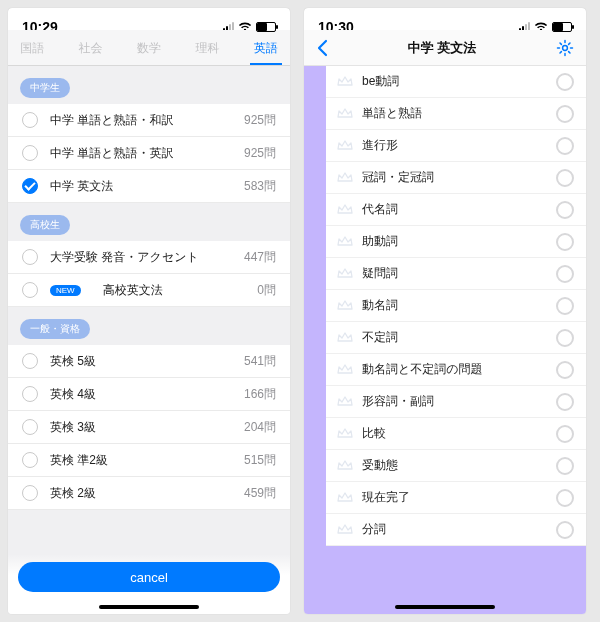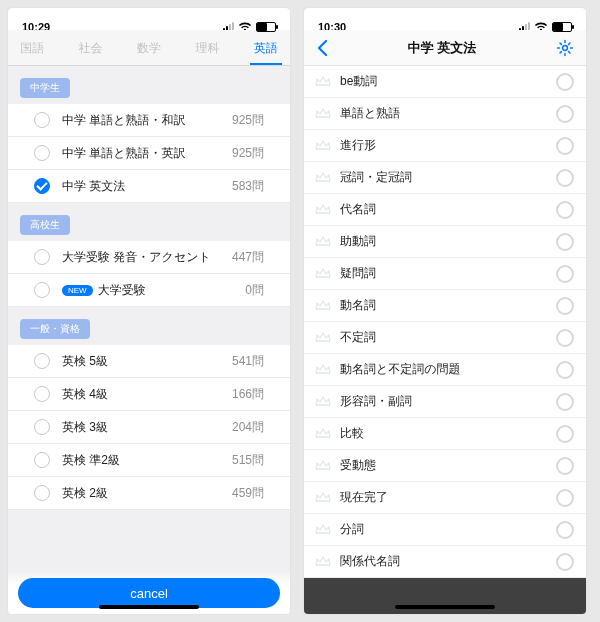--- a/index.html
+++ b/index.html
@@ -23,21 +23,21 @@
     display: flex;
     flex-direction: column;
   }
   
   .status {
     height: 22px;
     display: flex;
     align-items: center;
     justify-content: space-between;
     padding: 16px 14px 0 14px;
-    font-size: 11px;
+    font-size: 14px;
     font-weight: 600;
     color: #000;
   }
   .status .right { display: flex; align-items: center; gap: 4px; }
   .signal { display:inline-flex; gap:1px; align-items:flex-end;}
   .signal span{display:inline-block;width:2px;background:#000;border-radius:1px;}
   .signal span:nth-child(1){height:4px;}
   .signal span:nth-child(2){height:6px;}
   .signal span:nth-child(3){height:8px;background:#bdbdbd;}
   .signal span:nth-child(4){height:10px;background:#bdbdbd;}
@@ -64,53 +64,53 @@
   .tab.active { color:#007aff; position:relative;}
   .tab.active:after{content:"";position:absolute;left:8px;right:8px;bottom:0;height:2px;background:#007aff;}
 
   .scroll { flex:1; overflow:hidden; background:#f0f0f2;}
   .chip {
     display:inline-block;
     background:#9bb9ee;
     color:#fff;
     font-size:10px;
     padding:3px 10px;
-    border-radius:4px;
+    border-radius:10px;
     margin:12px 0 6px 12px;
   }
   .itemrow {
     background:#fff;
     border-bottom:0.5px solid #eaeaea;
     display:flex;
     align-items:center;
-    padding:0 26px;
+    padding:0 14px;
     height:33px;
     font-size:12px;
     color:#222;
   }
   .itemrow .rad {
     width:16px;height:16px;border:1.2px solid #c9c9c9;border-radius:50%;
     margin-right:12px;flex:none;
   }
   .itemrow.sel .rad{
     background:#007aff;border-color:#007aff;position:relative;
   }
   .itemrow.sel .rad:after{
     content:"";position:absolute;left:4px;top:1px;width:4px;height:8px;
     border-right:2px solid #fff;border-bottom:2px solid #fff;transform:rotate(45deg);
   }
   .newtag{
-    background:#007aff;color:#fff;font-size:8px;padding:1px 6px;border-radius:8px;margin-right:5px;
+    background:#007aff;color:#fff;font-size:8px;padding:1px 6px;border-radius:8px;margin-right:22px;
   }
   .itemrow .lbl{flex:1;}
   .itemrow .cnt{color:#8f8f93;font-size:12px;}
 
   .footer{
     position:absolute;left:0;right:0;bottom:0;
-    padding:8px 10px 6px 10px;
+    padding:8px 10px 22px 10px;
     display:flex;gap:10px;
     background:linear-gradient(#ffffff00, #fff 35%);
   }
   .fbtn{
     flex:1;background:#007aff;color:#fff;border-radius:18px;
     height:30px;font-size:13px;display:flex;align-items:center;justify-content:center;
   }
   .homebar{
     position:absolute;left:50%;bottom:5px;transform:translateX(-50%);
     width:100px;height:4px;background:#000;border-radius:3px;
@@ -189,21 +189,21 @@
     
     <div class="chip">高校生</div>
     <div class="itemrow">
       <span class="rad"></span>
       <span class="lbl">大学受験 発音・アクセント</span>
       <span class="cnt">447問</span>
     </div>
     <div class="itemrow">
       <span class="rad"></span>
       <span class="newtag">NEW</span>
-      <span class="lbl">大学受験</span>
+      <span class="lbl">高校英文法</span>
       <span class="cnt">0問</span>
     </div>
 
     
     <div class="chip">一般・資格</div>
     <div class="itemrow">
       <span class="rad"></span>
       <span class="lbl">英検 5級</span>
       <span class="cnt">541問</span>
     </div>
@@ -264,21 +264,21 @@
     </span>
     <span class="ttl">中学 英文法</span>
     <span class="gear">
       <svg width="18" height="18" viewBox="0 0 18 18">
           <circle cx="9" cy="9" r="2.4" fill="none" stroke="#007aff" stroke-width="1.5"></circle>
           <path d="M9 1.5v2M9 14.5v2M16.5 9h-2M3.5 9h-2M14 4l-1.4 1.4M5.4 12.6L4 14M14 14l-1.4-1.4M5.4 5.4L4 4" stroke="#007aff" stroke-width="1.5" stroke-linecap="round"></path>
         </svg>
     </span>
   </div>
 
-  <div class="scroll" style="background:#404040;">
+  <div class="scroll" style="background:#c4b5fd;padding-left:22px;">
     <div class="row2">
         <span class="crown"><svg viewBox="0 0 18 18">
             <path d="M2 12l1-6 3 3 3-5 3 5 3-3 1 6z" fill="none" stroke="#e2e7ef" stroke-width="1.3" stroke-linejoin="round"></path>
           </svg></span>
         <span class="t">be動詞</span>
         <span class="prog"></span>
       </div>
     <div class="row2">
         <span class="crown"><svg viewBox="0 0 18 18">
             <path d="M2 12l1-6 3 3 3-5 3 5 3-3 1 6z" fill="none" stroke="#e2e7ef" stroke-width="1.3" stroke-linejoin="round"></path>
@@ -368,24 +368,17 @@
             <path d="M2 12l1-6 3 3 3-5 3 5 3-3 1 6z" fill="none" stroke="#e2e7ef" stroke-width="1.3" stroke-linejoin="round"></path>
           </svg></span>
         <span class="t">現在完了</span>
         <span class="prog"></span>
       </div>
     <div class="row2">
         <span class="crown"><svg viewBox="0 0 18 18">
             <path d="M2 12l1-6 3 3 3-5 3 5 3-3 1 6z" fill="none" stroke="#e2e7ef" stroke-width="1.3" stroke-linejoin="round"></path>
           </svg></span>
         <span class="t">分詞</span>
-        <span class="prog"></span>
-      </div>
-    <div class="row2">
-        <span class="crown"><svg viewBox="0 0 18 18">
-            <path d="M2 12l1-6 3 3 3-5 3 5 3-3 1 6z" fill="none" stroke="#e2e7ef" stroke-width="1.3" stroke-linejoin="round"></path>
-          </svg></span>
-        <span class="t">関係代名詞</span>
         <span class="prog"></span>
       </div>
   </div>
   <div class="homebar"></div>
 </div>
 
 </body></html>

